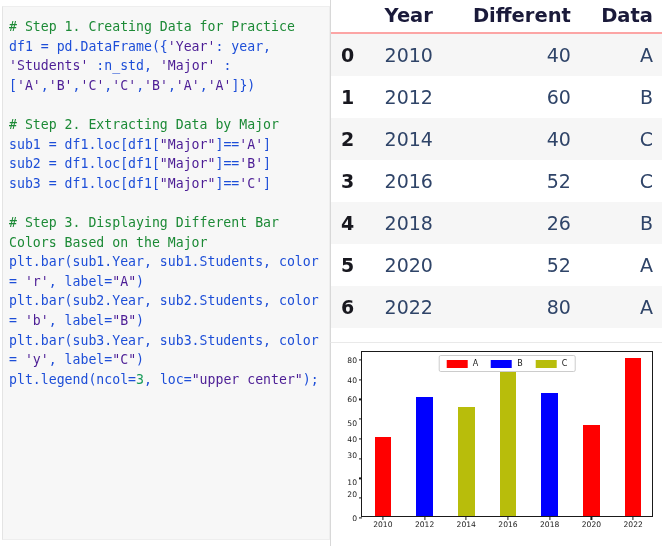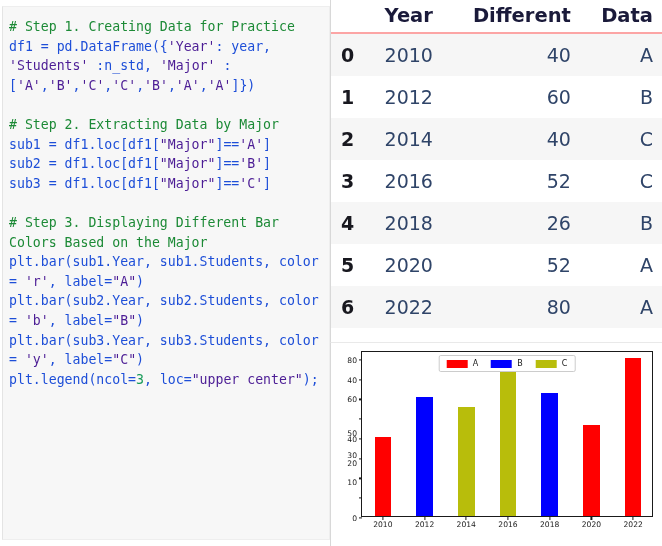--- a/index.html
+++ b/index.html
@@ -244,27 +244,27 @@
   </div>
 
   <div id="chart-panel">
     <div id="figure">
       <div id="axes">
         <div id="plotarea">
             <div class="ytick" style="top: 166px;">0</div>
             <div class="ytickmark" style="top: 166px;"></div>
             <div class="ytick" style="top: 130px;">10</div>
             <div class="ytickmark" style="top: 146.238px;"></div>
-            <div class="ytick" style="top: 111px;">20</div>
+            <div class="ytick" style="top: 142px;">20</div>
             <div class="ytickmark" style="top: 126.476px;"></div>
             <div class="ytick" style="top: 103px;">30</div>
             <div class="ytickmark" style="top: 106.714px;"></div>
             <div class="ytick" style="top: 86.9524px;">40</div>
             <div class="ytickmark" style="top: 86.9524px;"></div>
-            <div class="ytick" style="top: 81px; text-align: center;">50</div>
+            <div class="ytick" style="top: 71px; text-align: center;">50</div>
             <div class="ytickmark" style="top: 67.1905px;"></div>
             <div class="ytick" style="top: 47.4286px;">60</div>
             <div class="ytickmark" style="top: 47.4286px;"></div>
             <div class="ytick" style="top: 27.6667px;">40</div>
             <div class="ytickmark" style="top: 27.6667px;"></div>
             <div class="ytick" style="top: 7.90476px;">80</div>
             <div class="ytickmark" style="top: 7.90476px;"></div>
             <div class="bar" style="left: 12.5143px; width: 16.6857px; height: 79.0476px; background: rgb(255, 0, 0);"></div>
             <div class="xtick" style="left: 20.8571px;">2010</div>
             <div class="xtickmark" style="left: 20.8571px;"></div>

